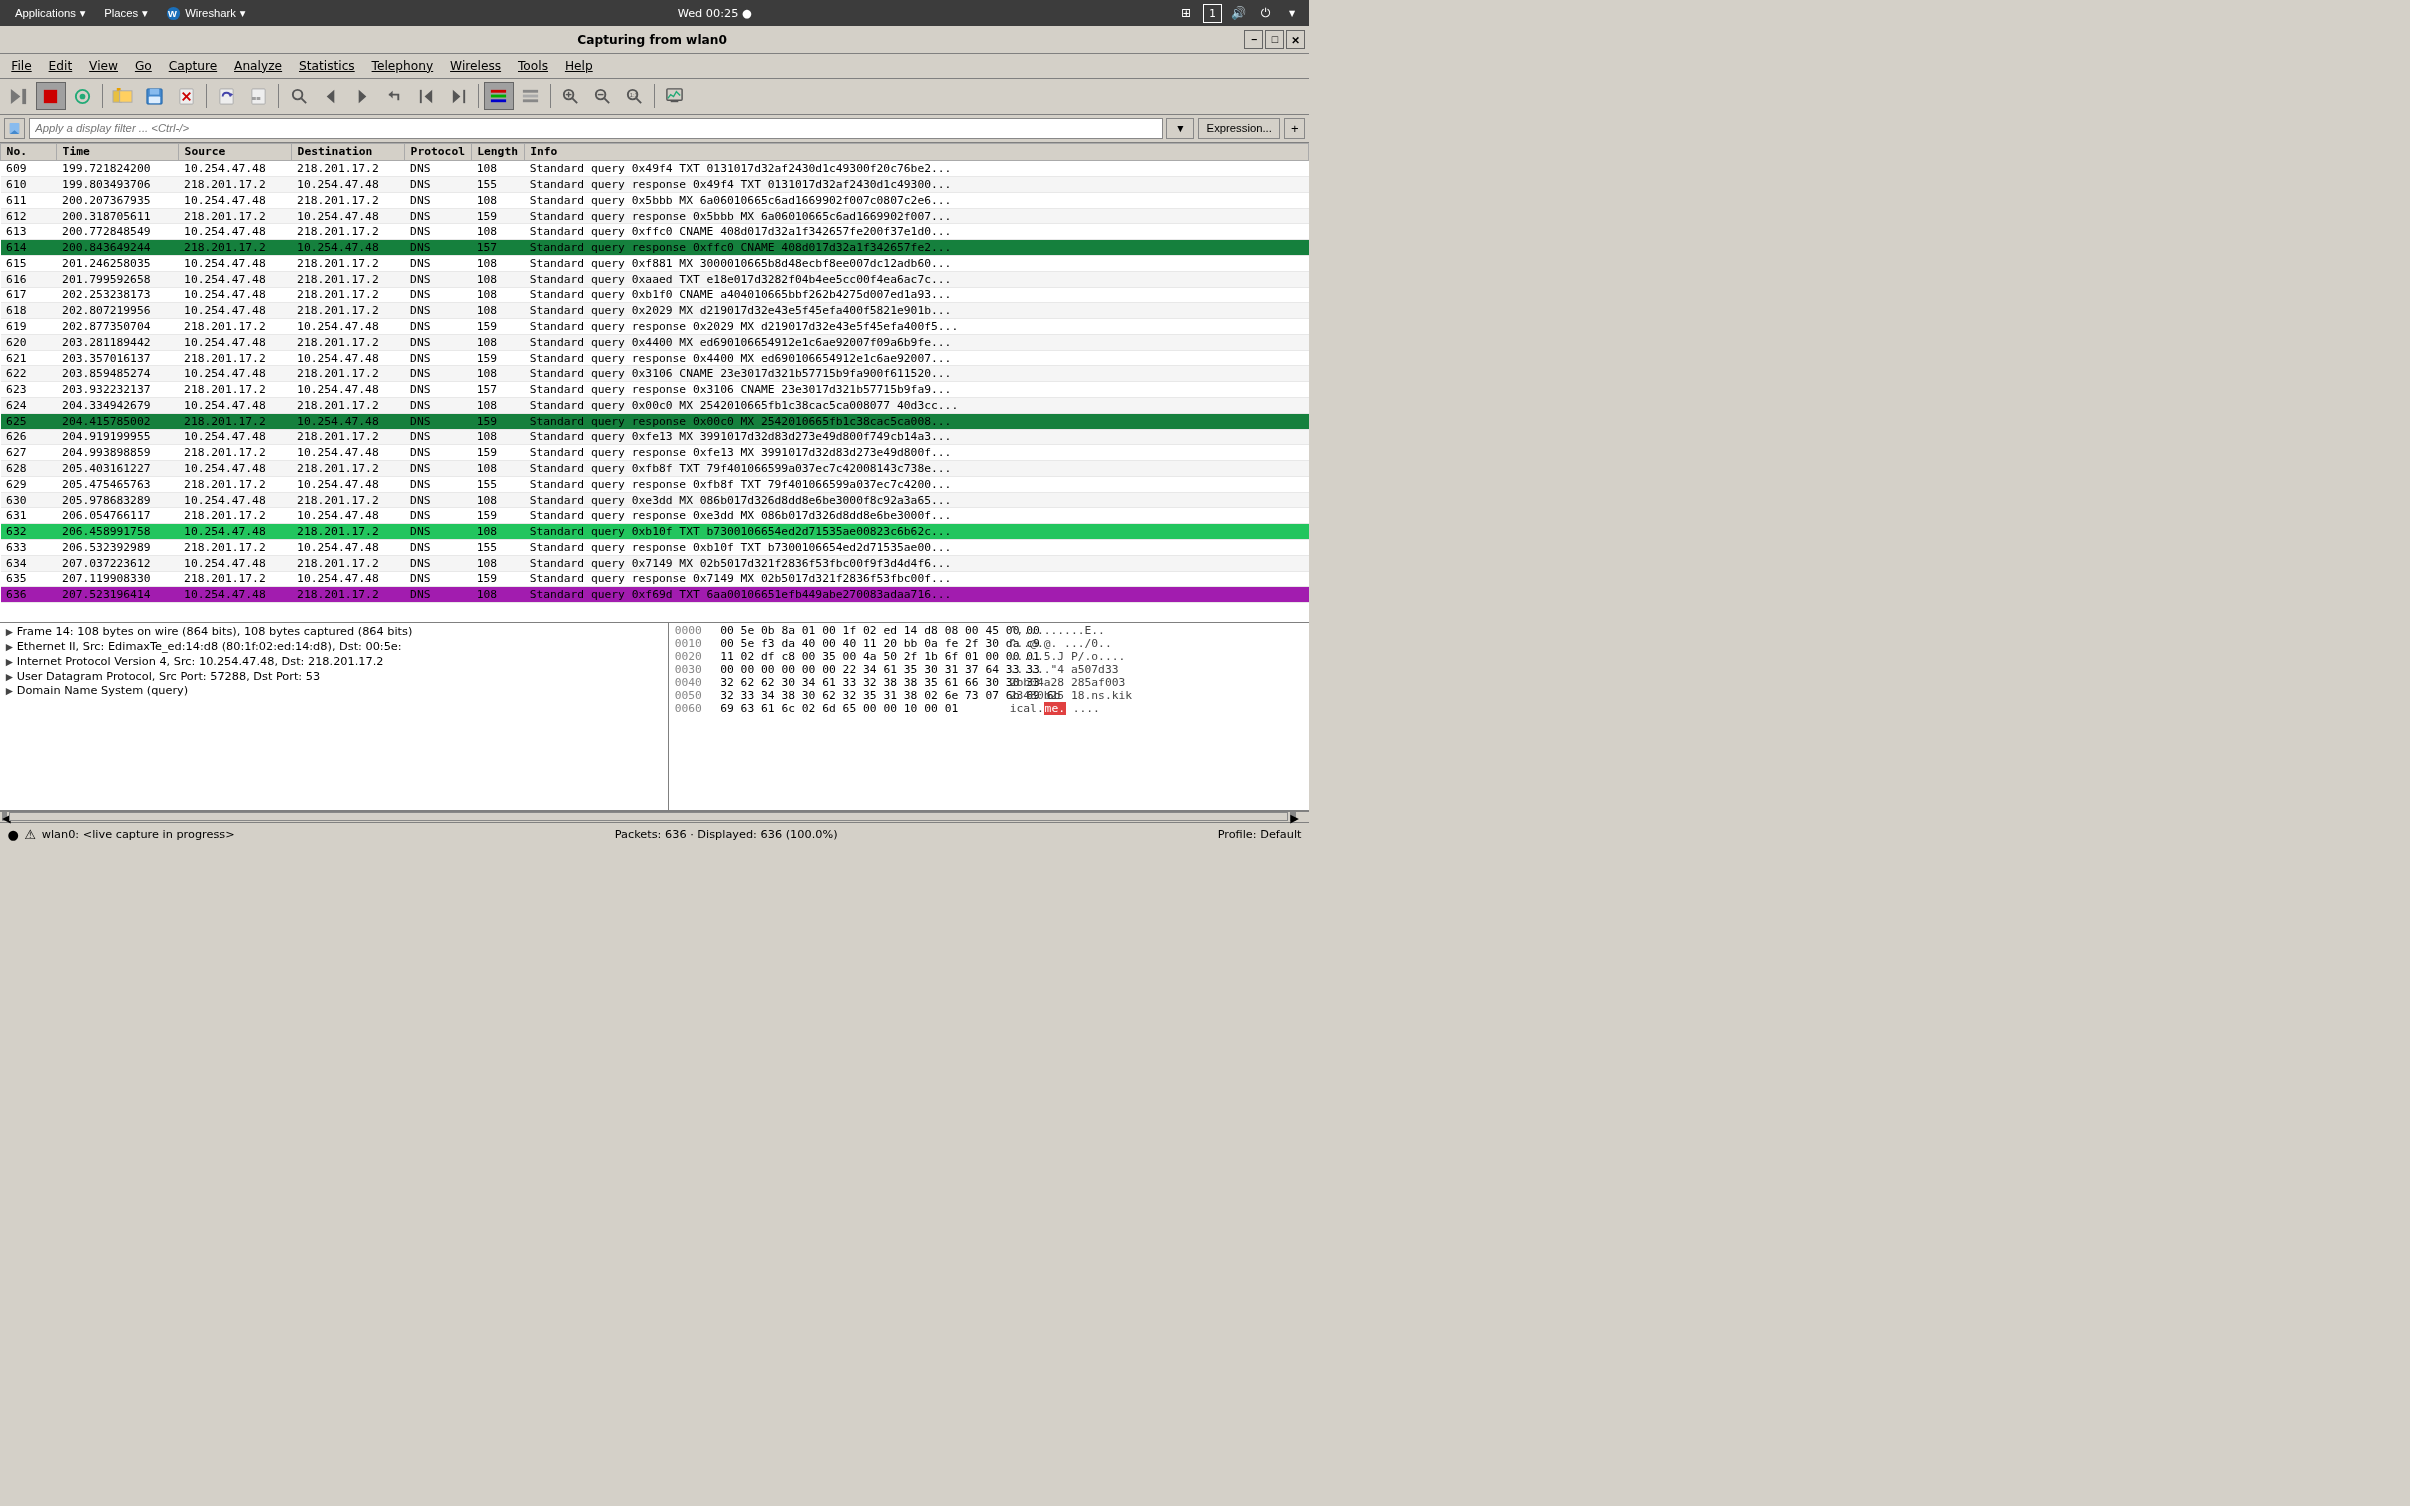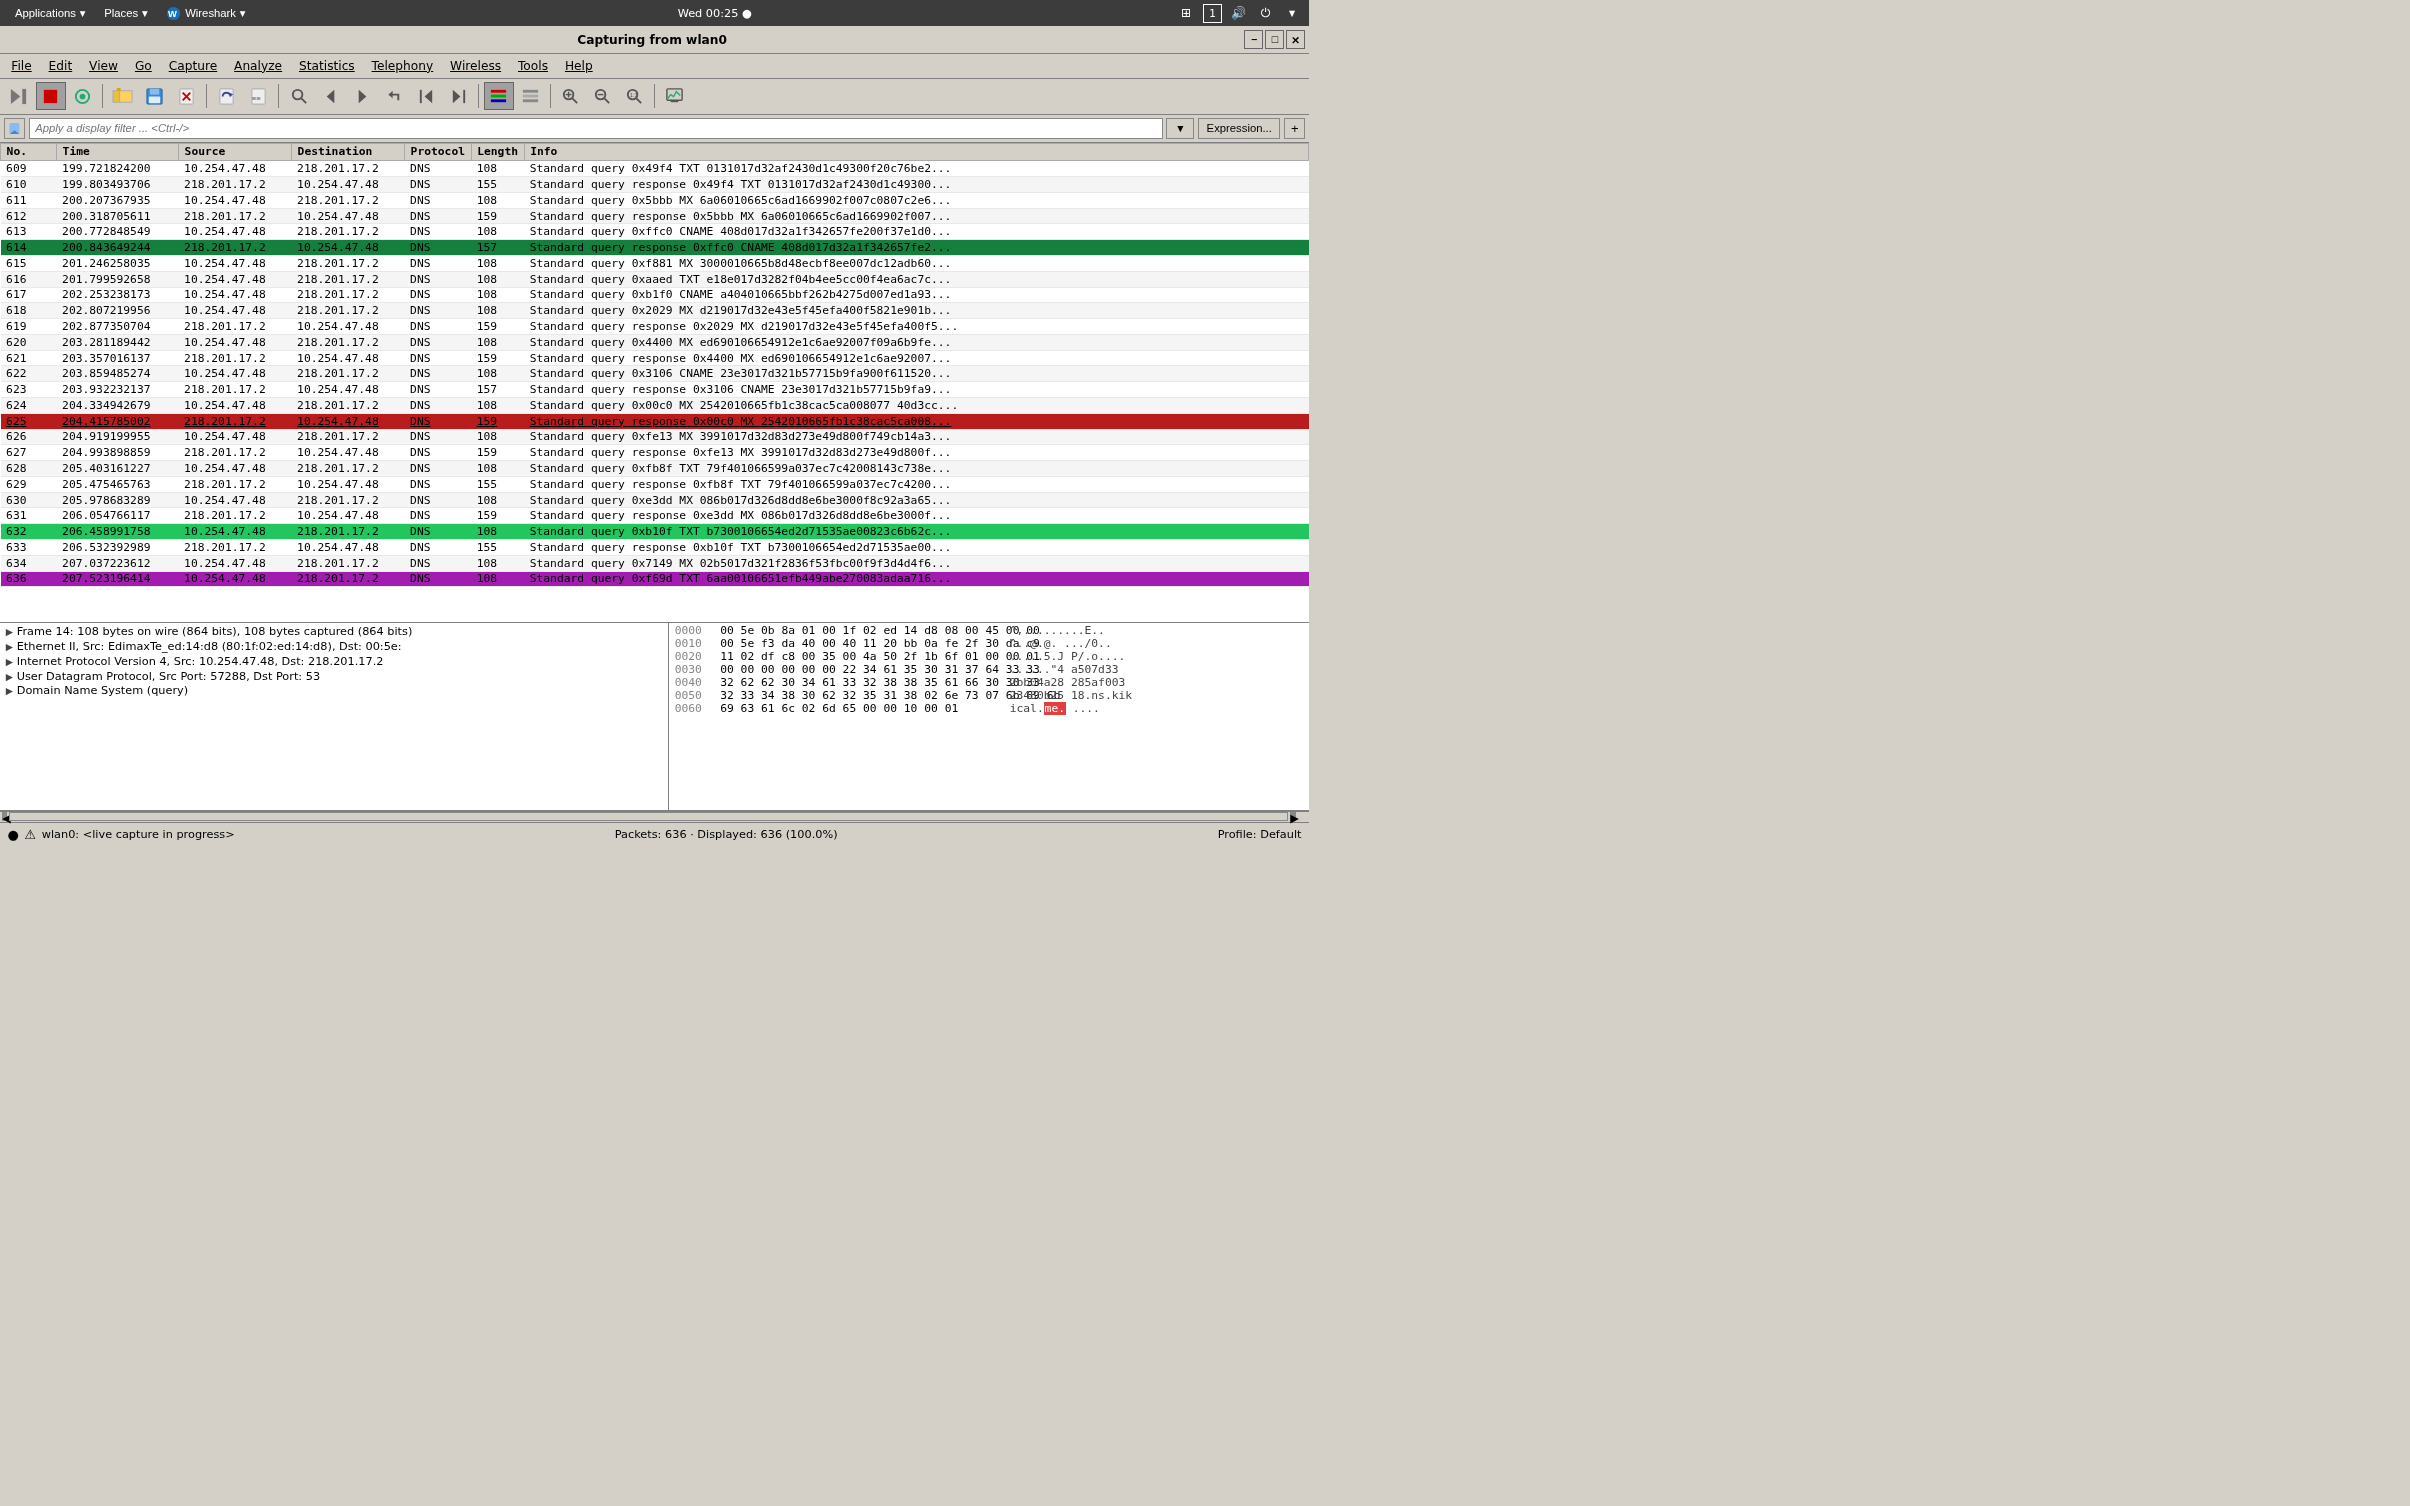--- a/index.html
+++ b/index.html
@@ -675,21 +675,21 @@
         </tr>
         <tr style="background: rgb(245, 245, 245);">
           <td>624</td>
           <td>204.334942679</td>
           <td>10.254.47.48</td>
           <td>218.201.17.2</td>
           <td>DNS</td>
           <td>108</td>
           <td>Standard query 0x00c0 MX 2542010665fb1c38cac5ca008077 40d3cc...</td>
         </tr>
-        <tr style="background: #b91c1c; text-decoration: underline;">
+        <tr style="background: #15803d;">
           <td>625</td>
           <td>204.415785002</td>
           <td>218.201.17.2</td>
           <td>10.254.47.48</td>
           <td>DNS</td>
           <td>159</td>
           <td>Standard query response 0x00c0 MX 2542010665fb1c38cac5ca008...</td>
         </tr>
         <tr style="background: rgb(245, 245, 245);">
           <td>626</td>
@@ -764,20 +764,29 @@
           <td>Standard query response 0xb10f TXT b7300106654ed2d71535ae00...</td>
         </tr>
         <tr style="background: rgb(245, 245, 245);">
           <td>634</td>
           <td>207.037223612</td>
           <td>10.254.47.48</td>
           <td>218.201.17.2</td>
           <td>DNS</td>
           <td>108</td>
           <td>Standard query 0x7149 MX 02b5017d321f2836f53fbc00f9f3d4d4f6...</td>
+        </tr>
+        <tr style="background: rgb(255, 255, 255);">
+          <td>635</td>
+          <td>207.119908330</td>
+          <td>218.201.17.2</td>
+          <td>10.254.47.48</td>
+          <td>DNS</td>
+          <td>159</td>
+          <td>Standard query response 0x7149 MX 02b5017d321f2836f53fbc00f...</td>
         </tr>
         <tr style="background: #a21caf;">
           <td>636</td>
           <td>207.523196414</td>
           <td>10.254.47.48</td>
           <td>218.201.17.2</td>
           <td>DNS</td>
           <td>108</td>
           <td>Standard query 0xf69d TXT 6aa00106651efb449abe270083adaa716...</td>
         </tr>

